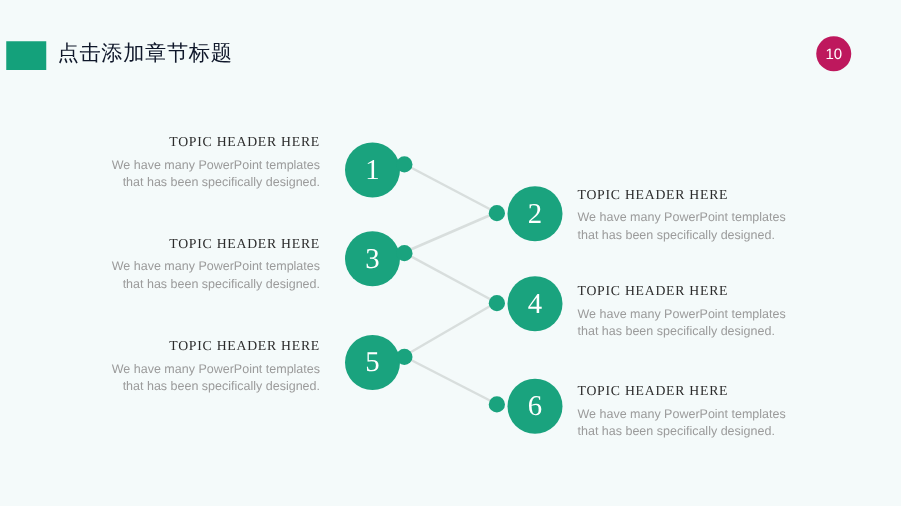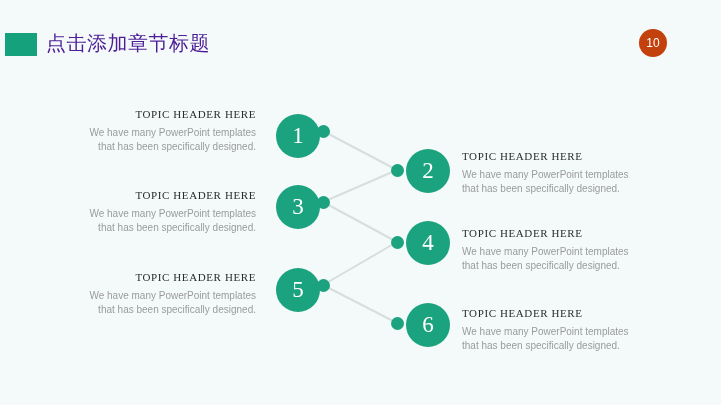--- a/index.html
+++ b/index.html
@@ -27,34 +27,34 @@
     top: 33px;
     width: 32px;
     height: 23px;
     background: #14a17b;
   }
   #page-title {
     position: absolute;
     left: 46px;
     top: 27px;
     font-family: "Liberation Serif", serif;
-    font-size: 20px;
+    font-size: 17px;
     line-height: 32px;
-    color: #4c1d95;
+    color: #0f172a;
     letter-spacing: 0.5px;
     white-space: nowrap;
   }
   #page-badge {
     position: absolute;
-    left: 639px;
+    left: 653px;
     top: 29px;
     width: 28px;
     height: 28px;
     border-radius: 50%;
-    background: #c2410c;
+    background: #be185d;
     color: #ffffff;
     font-family: "Liberation Sans", sans-serif;
     font-size: 12px;
     display: flex;
     align-items: center;
     justify-content: center;
   }
 
   
   #connectors {

